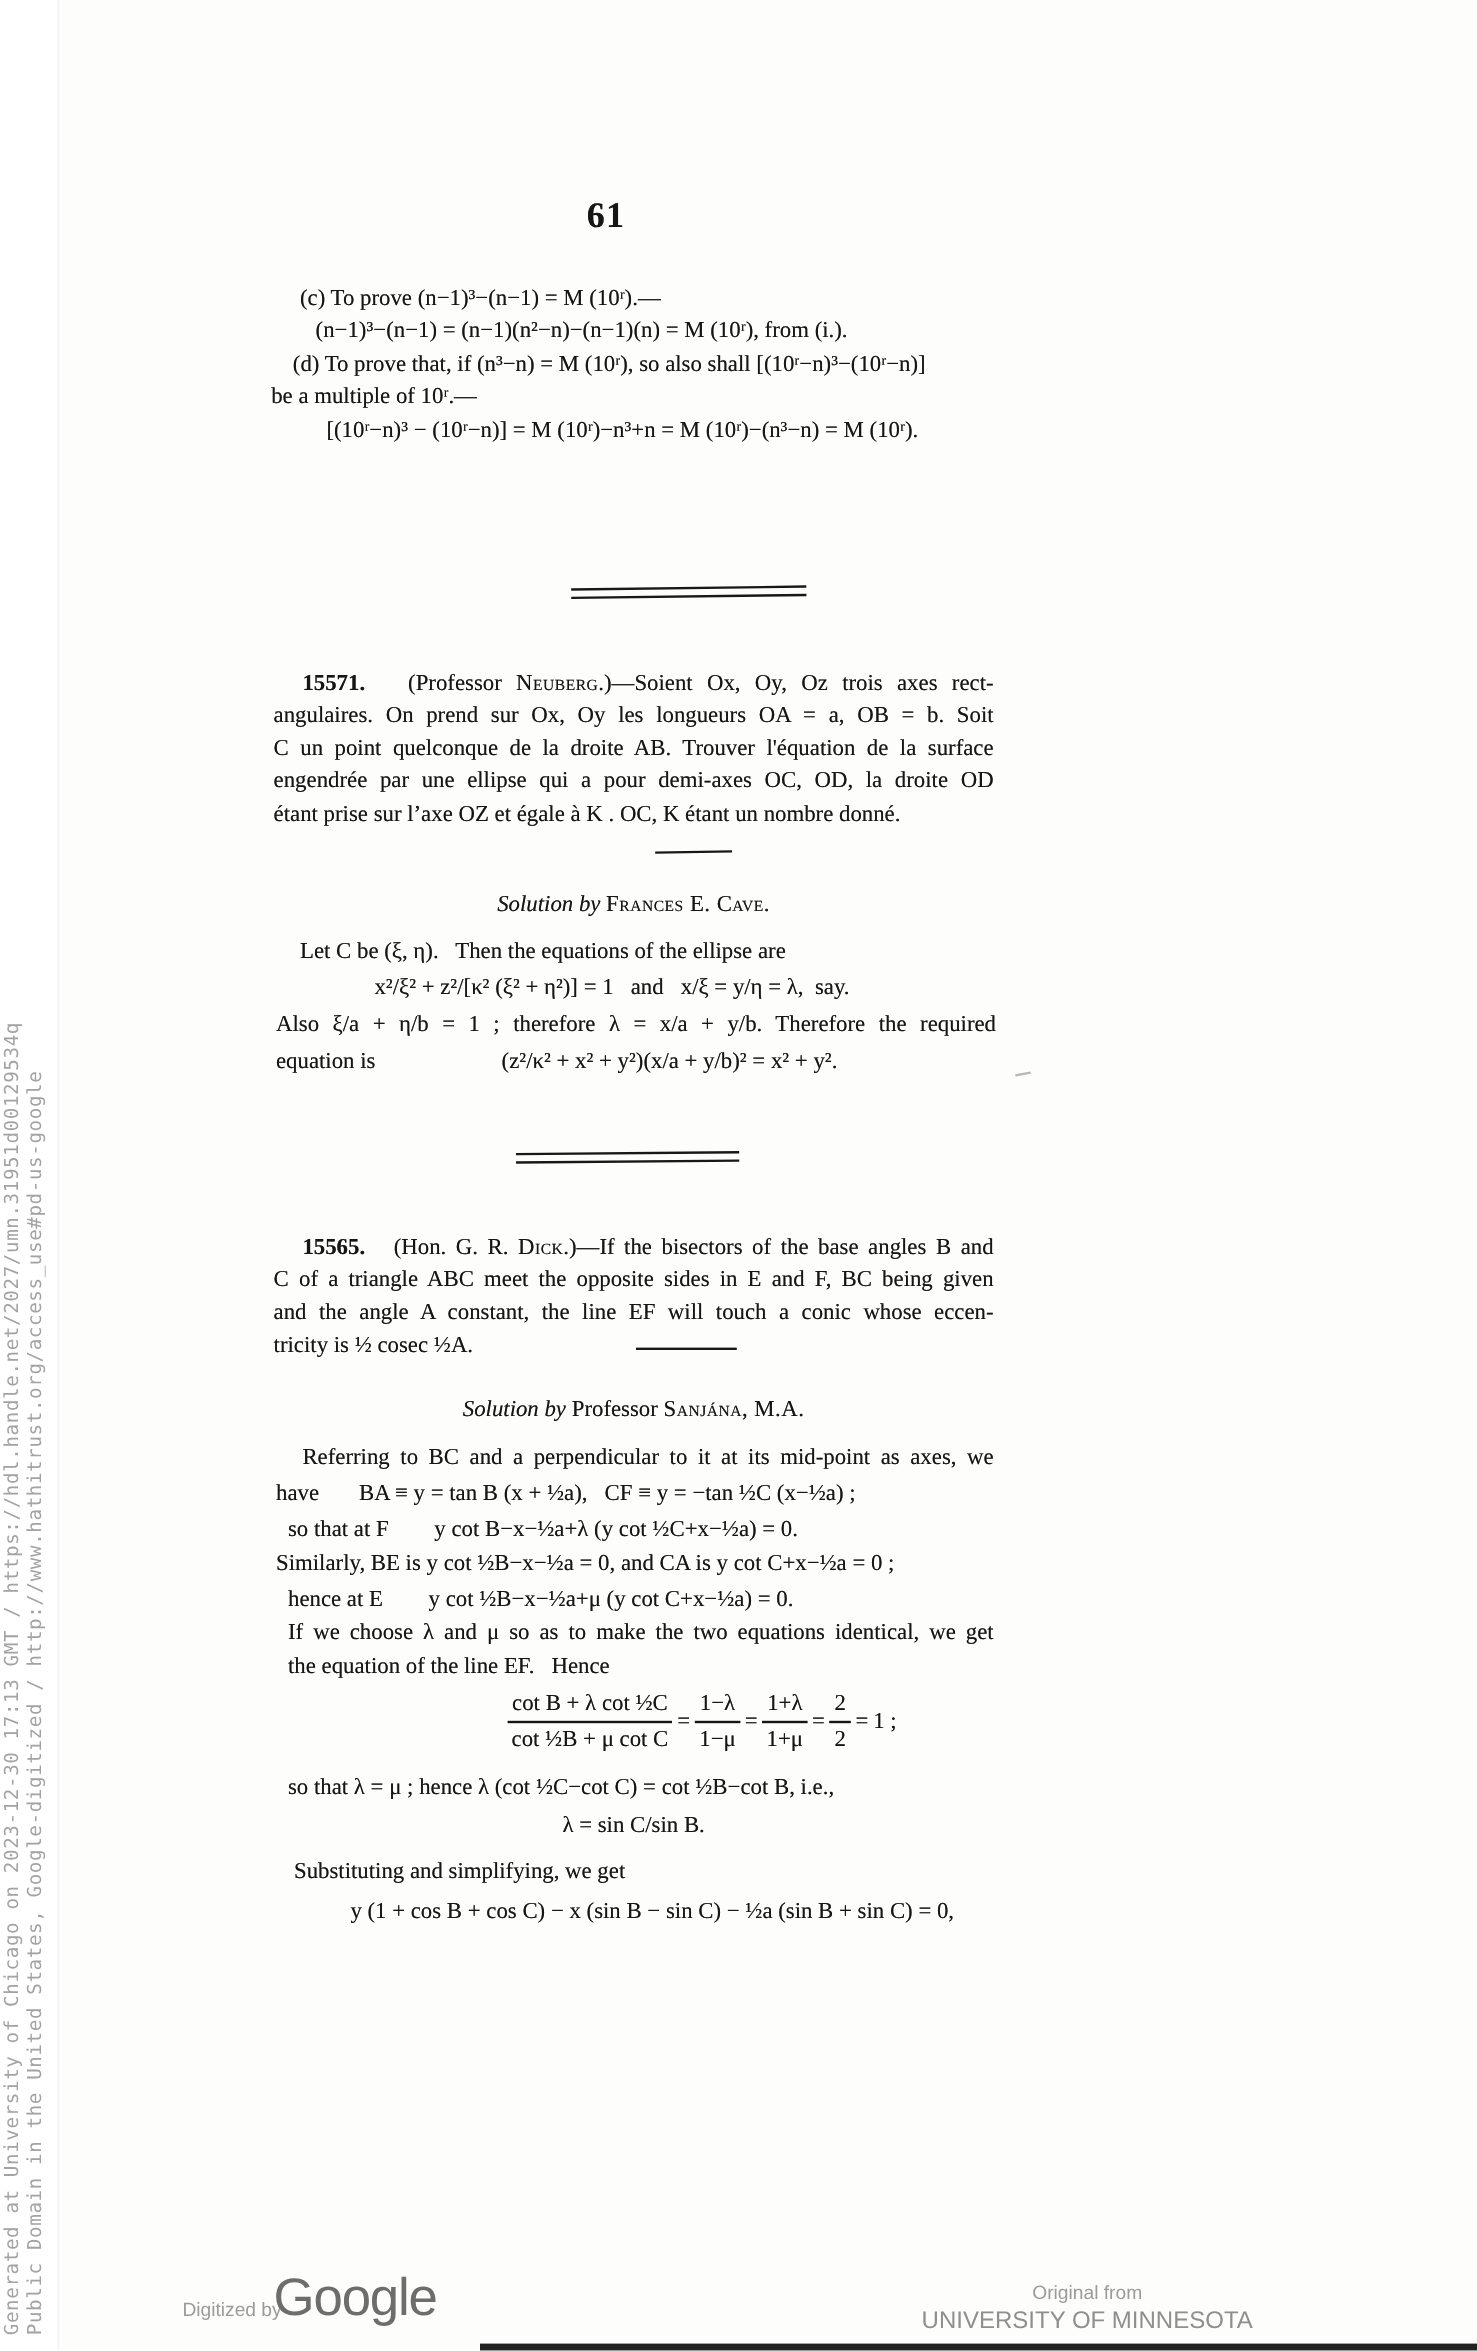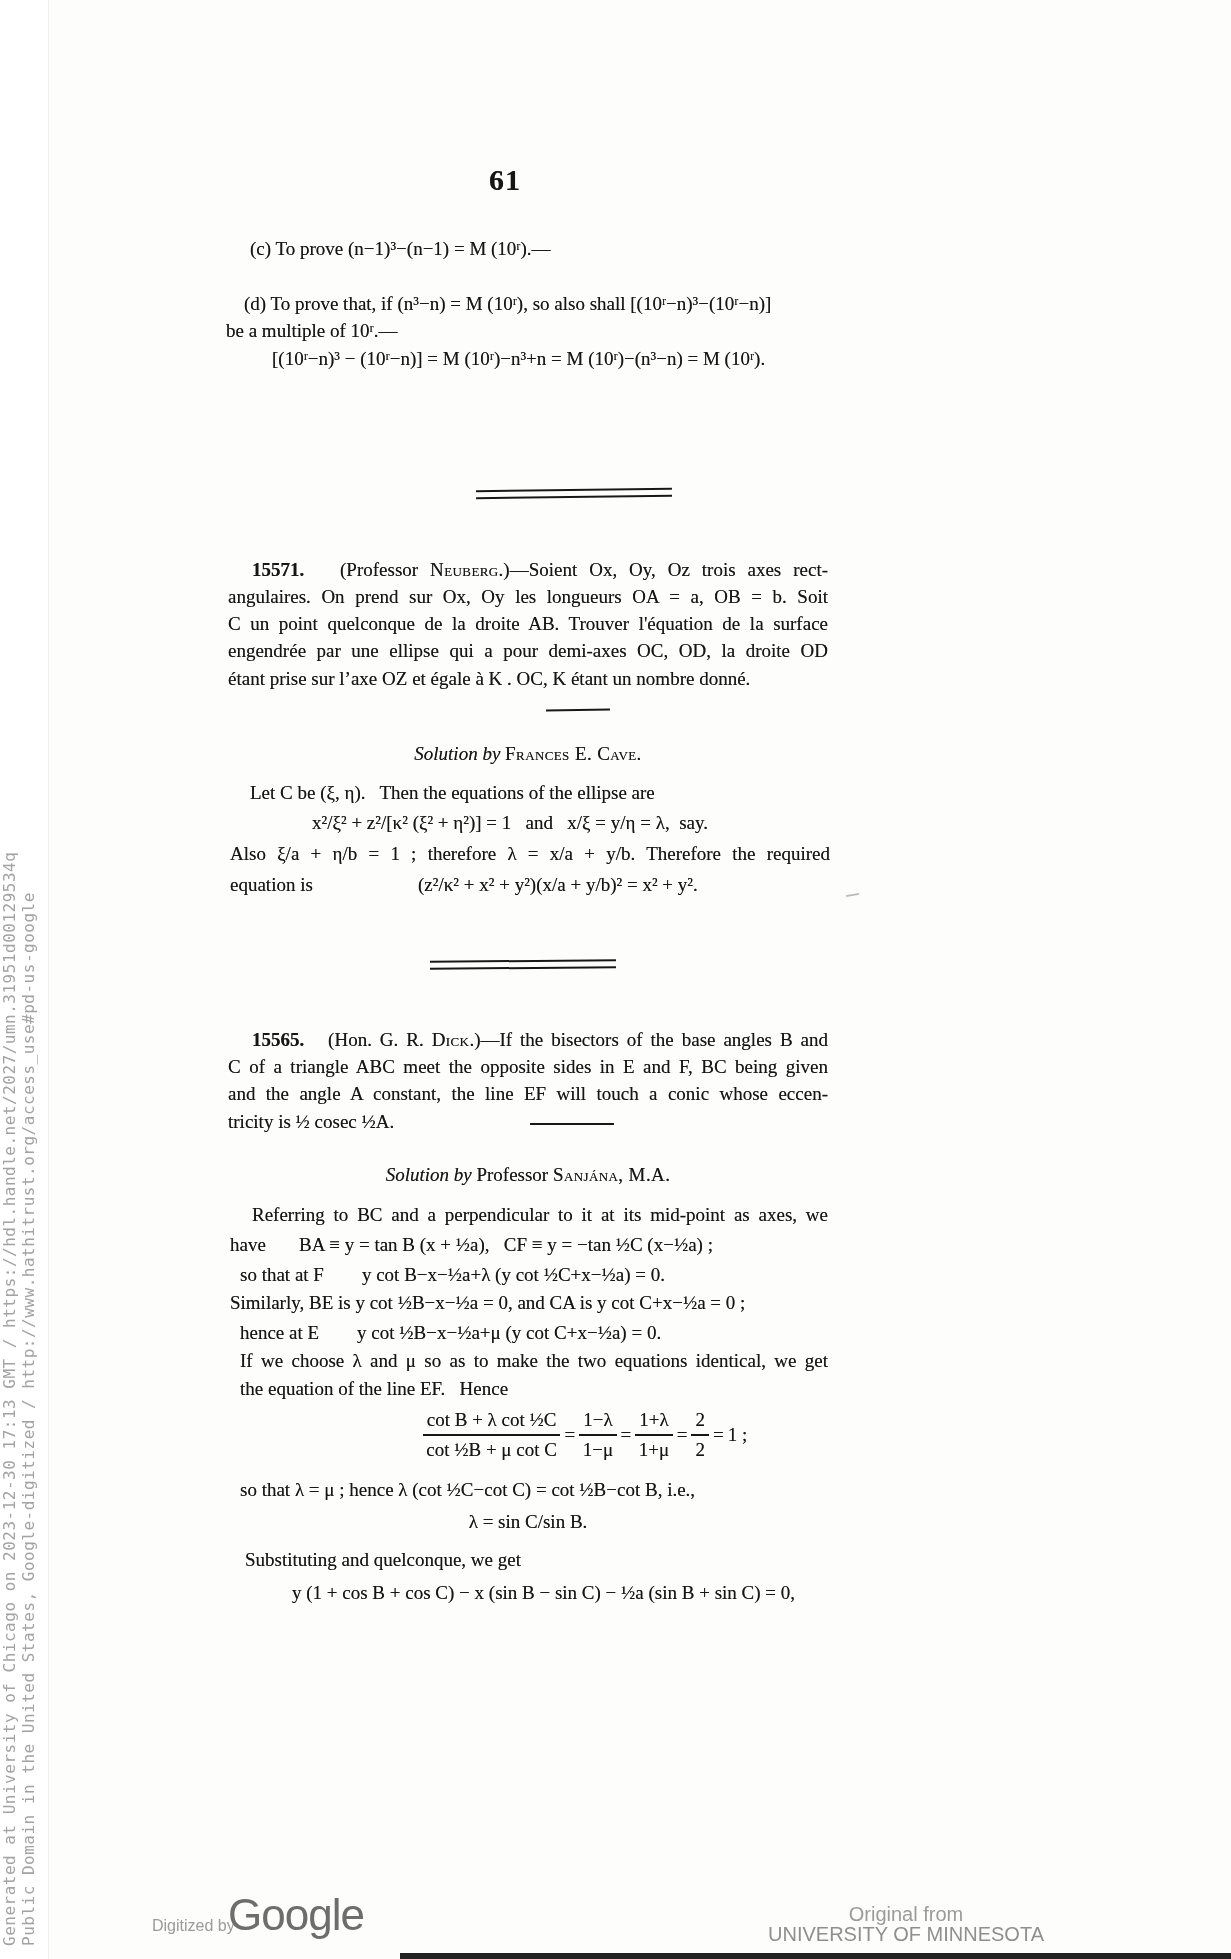--- a/index.html
+++ b/index.html
@@ -32,20 +32,21 @@
 </style>
 </head>
 <body>
 
 <div class="page">
   <div class="scanfield"></div>
 
   <div class="pageno" style="left:489px;top:163px;">61</div>
 
   <div class="line" style="left:250px;top:237px;">(c)  To prove  (n−1)³−(n−1) = M (10ʳ).—</div>
+  <div class="line" style="left:263px;top:264px;">(n−1)³−(n−1)  =  (n−1)(n²−n)−(n−1)(n)  =  M (10ʳ),  from (i.).</div>
   <div class="line" style="left:244px;top:292px;">(d)  To prove that, if (n³−n) = M (10ʳ), so also shall [(10ʳ−n)³−(10ʳ−n)]</div>
   <div class="line" style="left:226px;top:319px;">be a multiple of 10ʳ.—</div>
   <div class="line" style="left:238px;top:347px;margin-left:34px;">[(10ʳ−n)³ − (10ʳ−n)]  =  M (10ʳ)−n³+n  =  M (10ʳ)−(n³−n)  =  M (10ʳ).</div>
 
   <div class="drule" style="left:476px;top:489px;width:196px;transform:rotate(-0.7deg);"></div>
 
   <div class="line jline" style="left:252px;top:558px;width:576px;"><span class="bold">15571.</span><span>&nbsp;&nbsp; (Professor </span><span class="sc">Neuberg</span><span>.)—Soient Ox, Oy, Oz trois axes rect-</span></div>
   <div class="line jline" style="left:228px;top:585px;width:600px;">angulaires.  On prend sur Ox, Oy les longueurs OA = a, OB = b.  Soit</div>
   <div class="line jline" style="left:228px;top:612px;width:600px;">C un point quelconque de la droite AB.  Trouver l'équation de la surface</div>
   <div class="line jline" style="left:228px;top:639px;width:600px;">engendrée par une ellipse qui a pour demi-axes OC, OD, la droite OD</div>
@@ -99,25 +100,25 @@
     <span class="frac">
         <span class="num">2</span>
         <span class="den">2</span>
       </span>
     <span>=</span>
     <span>1 ;</span>
   </div>
 
   <div class="line centerline" style="left:228px;top:1510px;width:600px;">λ = sin C/sin B.</div>
   <div class="line" style="left:240px;top:1478px;">so that  λ = μ ;   hence  λ (cot ½C−cot C) = cot ½B−cot B,  i.e.,</div>
-  <div class="line" style="left:245px;top:1548px;">Substituting and quelconque, we get</div>
+  <div class="line" style="left:245px;top:1548px;">Substituting and simplifying, we get</div>
   <div class="line" style="left:292px;top:1581px;">y (1 + cos B + cos C) − x (sin B − sin C) − ½a (sin B + sin C)  =  0,</div>
 
   <div class="wm" style="left:1px;top:1946px;">Generated at University of Chicago on 2023-12-30 17:13 GMT  /  https://hdl.handle.net/2027/umn.31951d00129534q</div>
   <div class="wm" style="left:20px;top:1946px;">Public Domain in the United States, Google-digitized  /  http://www.hathitrust.org/access_use#pd-us-google</div>
 
   <div class="footer-gray" style="left:152px;top:1917px;font-size:16px;">Digitized by</div>
   <div class="glogo" style="left:228px;top:1890px;">Google</div>
-  <div class="footer-gray centerline" style="left:756px;top:1903px;width:300px;font-size:20px;">Original from</div>
+  <div class="footer-gray centerline" style="left:756px;top:1903px;width:300px;font-size:16px;">Original from</div>
   <div class="footer-gray centerline" style="left:706px;top:1923px;width:400px;font-size:20px;color:#8f8f8f;">UNIVERSITY OF MINNESOTA</div>
 
   <div class="edgebar" style="left:400px;top:1953px;width:831px;height:6px;"></div>
 </div>
 
 </body></html>

